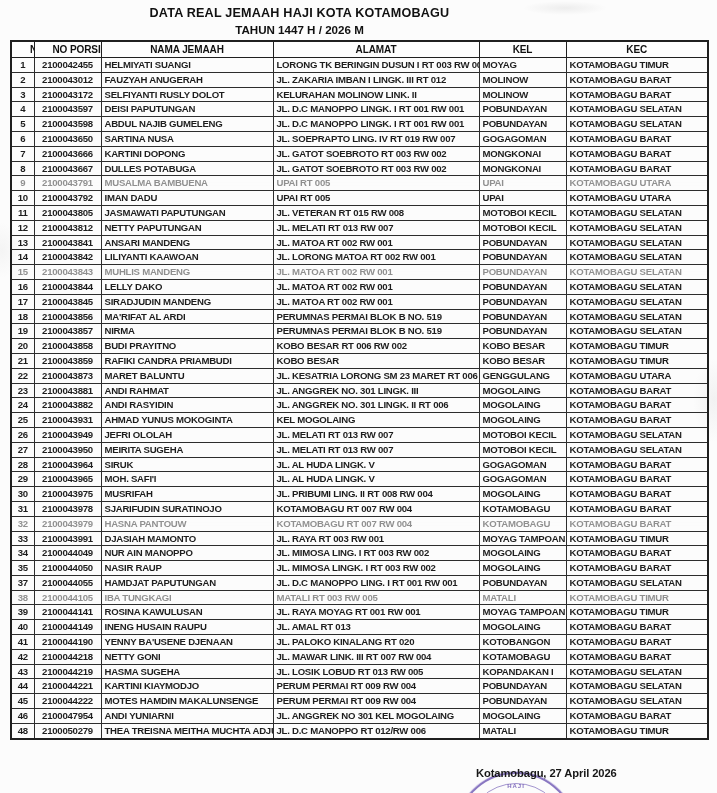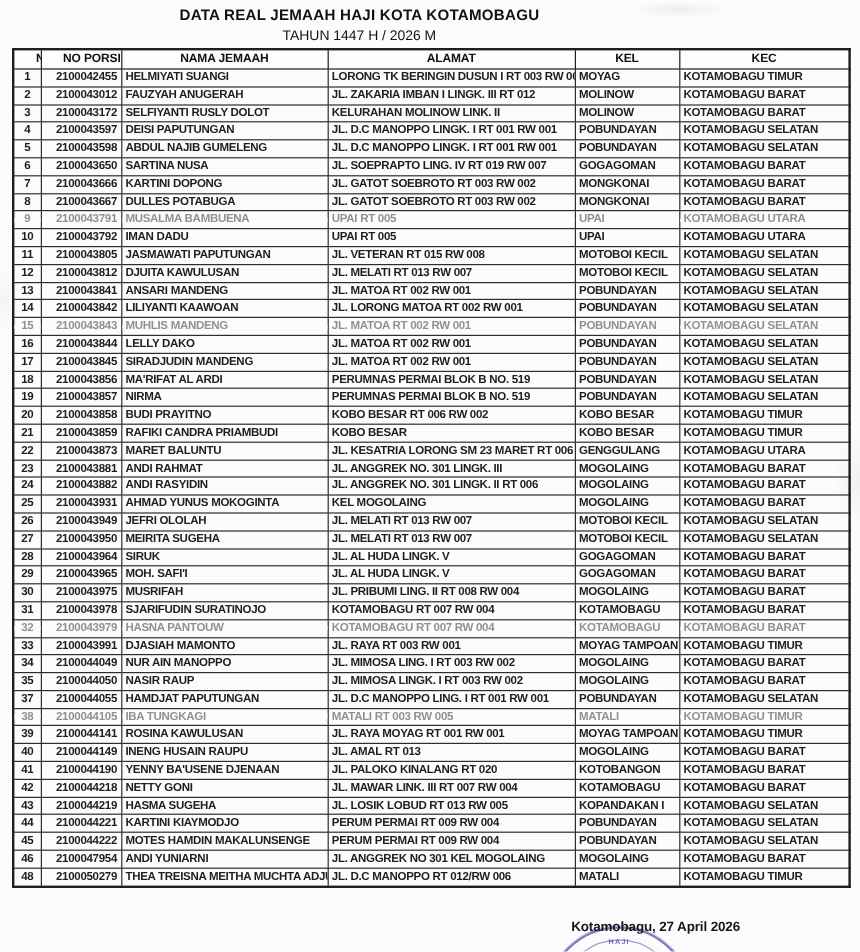--- a/index.html
+++ b/index.html
@@ -9,21 +9,21 @@
     background-image:
       radial-gradient(ellipse 60px 10px at 565px 8px, rgba(130,130,130,0.12), transparent 70%),
       radial-gradient(ellipse 30px 60px at 714px 400px, rgba(150,150,150,0.10), transparent 70%),
       radial-gradient(ellipse 25px 40px at 2px 250px, rgba(150,150,150,0.08), transparent 70%);
     font-family:"Liberation Sans", sans-serif;
     position:relative; overflow:hidden;
     color:#1c1c1c;
   }
   .title-block { position:absolute; top:6px; left:0; width:599px; text-align:center; }
   .title-line1 { font-size:12.6px; font-weight:bold; letter-spacing:0.2px; color:#111; }
-  .title-line2 { font-size:11.6px; font-weight:normal; margin-top:3px; color:#111; }
+  .title-line2 { font-size:11.6px; font-weight:bold; margin-top:3px; color:#111; }
 
   table.data {
     position:absolute; left:10px; top:40px; width:697px;
     border-collapse:collapse; table-layout:fixed;
     border:2px solid #1f1f1f;
   }
   table.data th {
     border:1.6px solid #1f1f1f;
     font-size:10px; font-weight:bold; text-align:center;
     height:15px; line-height:15px; padding:0 18px;
@@ -31,21 +31,21 @@
     color:#111; background:#fdfdfd;
   }
   table.data td {
     border:1px solid #2d2d2d;
     font-size:9.6px; font-weight:bold;
     height:13.8px; line-height:13.8px; padding:0 3px;
     white-space:nowrap; overflow:hidden;
     letter-spacing:-0.25px; color:#1e1e1e;
   }
   td.c0 { text-align:center; padding:0 1px; }
-  td.c1 { text-align:right; letter-spacing:-0.1px; }
+  td.c1 { text-align:center; letter-spacing:-0.1px; }
   td.c2, td.c3, td.c4, td.c5 { text-align:left; }
 
   tr.faded td {
     color:rgba(45,45,45,0.52);
     filter:blur(0.35px);
     background-image:linear-gradient(to bottom, rgba(255,255,255,0) 35%, rgba(252,252,252,0.85) 50%, rgba(255,255,255,0) 70%);
   }
 
   .footer-date {
     position:absolute; left:476px; top:767px;
@@ -182,21 +182,21 @@
         <td class="c0">11</td>
         <td class="c1">2100043805</td>
         <td class="c2">JASMAWATI PAPUTUNGAN</td>
         <td class="c3">JL. VETERAN RT 015 RW 008</td>
         <td class="c4">MOTOBOI KECIL</td>
         <td class="c5">KOTAMOBAGU SELATAN</td>
       </tr>
       <tr>
         <td class="c0">12</td>
         <td class="c1">2100043812</td>
-        <td class="c2">DJUITA KAWULUSAN</td>
+        <td class="c2">NETTY PAPUTUNGAN</td>
         <td class="c3">JL. MELATI RT 013 RW 007</td>
         <td class="c4">MOTOBOI KECIL</td>
         <td class="c5">KOTAMOBAGU SELATAN</td>
       </tr>
       <tr>
         <td class="c0">13</td>
         <td class="c1">2100043841</td>
         <td class="c2">ANSARI MANDENG</td>
         <td class="c3">JL. MATOA RT 002 RW 001</td>
         <td class="c4">POBUNDAYAN</td>

